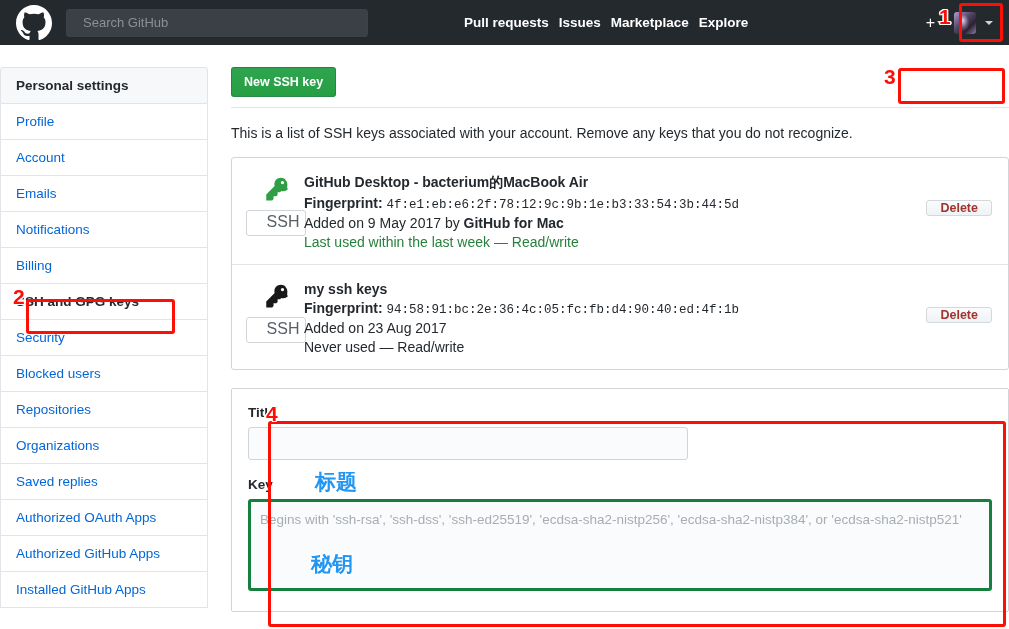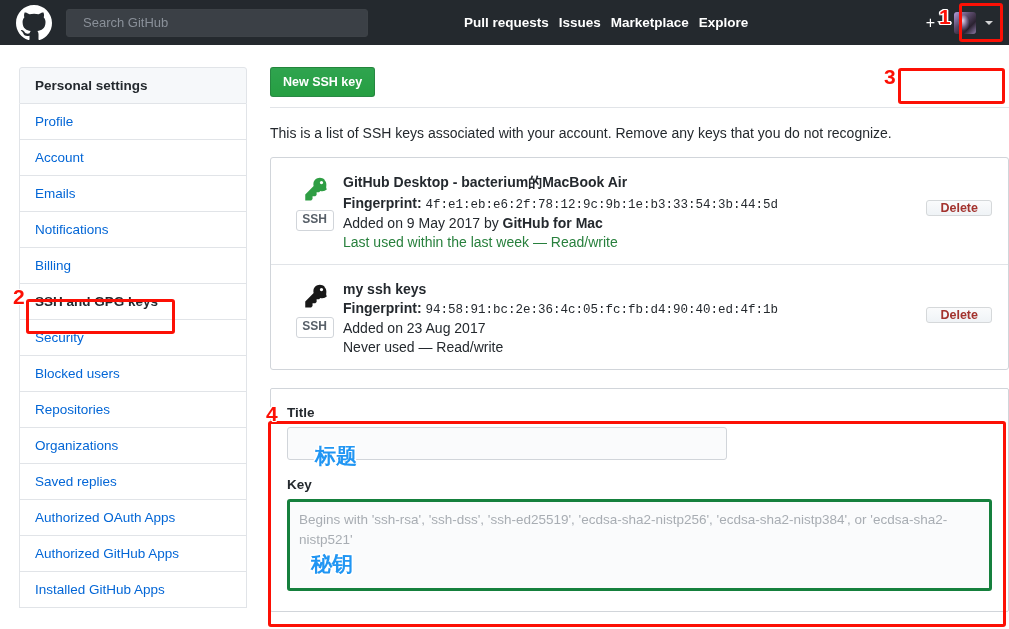--- a/index.html
+++ b/index.html
@@ -89,21 +89,21 @@
   .avatar-caret {
     width: 0; height: 0;
     border-left: 4px solid transparent;
     border-right: 4px solid transparent;
     border-top: 4px solid #ffffff;
     opacity: .8;
   }
 
   
   .page { display: flex; padding: 22px 0 0 0; }
-  .sidebar { width: 228px; margin-left: 19px; flex: 0 0 auto; }
+  .sidebar { width: 208px; flex: 0 0 auto; }
 
   .sb-head {
     background: #f6f8fa;
     border: 1px solid #e1e4e8;
     border-radius: 3px 3px 0 0;
     font-weight: bold;
     font-size: 13.5px;
     color: #24292e;
     padding: 10px 15px;
   }
@@ -144,24 +144,23 @@
   
   .key-list { border: 1px solid #d1d5da; border-radius: 3px; background: #fff; }
   .key-row { display: flex; padding: 16px 16px 14px 16px; position: relative; }
   .key-row + .key-row { border-top: 1px solid #e1e4e8; }
   .key-icons { width: 56px; flex: 0 0 auto; display: flex; flex-direction: column; align-items: center; padding-top: 2px; }
   .key-glyph { font-size: 0; line-height: 0; margin-bottom: 8px; }
   .ssh-badge {
     border: 1px solid #d1d5da;
     border-radius: 3px;
     color: #586069;
-    font-size: 12px;
-    padding: 1px 6px 2px 5px;
+    font-size: 16px;
+    padding: 1px 6px 2px 20px;
     line-height: 1.3;
-    font-weight: bold;
   }
   .key-info { flex: 1 1 auto; min-width: 0; }
   .key-title { font-weight: bold; font-size: 14px; color: #24292e; margin-bottom: 3px; }
   .key-fp { font-size: 14px; margin-bottom: 3px; color: #24292e; }
   .key-fp b { font-weight: bold; }
   .key-fp code { font-family: "Liberation Mono", monospace; font-size: 12.5px; color: #24292e; }
   .key-added { font-size: 14px; color: #24292e; margin-bottom: 3px; }
   .key-added b { font-weight: bold; }
   .key-used { font-size: 14px; }
   .key-used.green { color: #28803d; }
@@ -370,14 +369,14 @@
 
 <div class="anno-box" style="left:26px; top:299px; width:149px; height:35px;"></div>
 <div class="anno-num" style="left:13px; top:286px;">2</div>
 
 <div class="anno-box" style="left:898px; top:68px; width:107px; height:36px;"></div>
 <div class="anno-num" style="left:884px; top:66px;">3</div>
 
 <div class="anno-box" style="left:268px; top:421px; width:738px; height:206px;"></div>
 <div class="anno-num" style="left:266px; top:403px;">4</div>
 
-<div class="cn-anno" style="left:315px; top:446px;">标题</div>
+<div class="cn-anno" style="left:315px; top:472px;">标题</div>
 <div class="cn-anno" style="left:311px; top:554px;">秘钥</div>
 
 </body></html>

